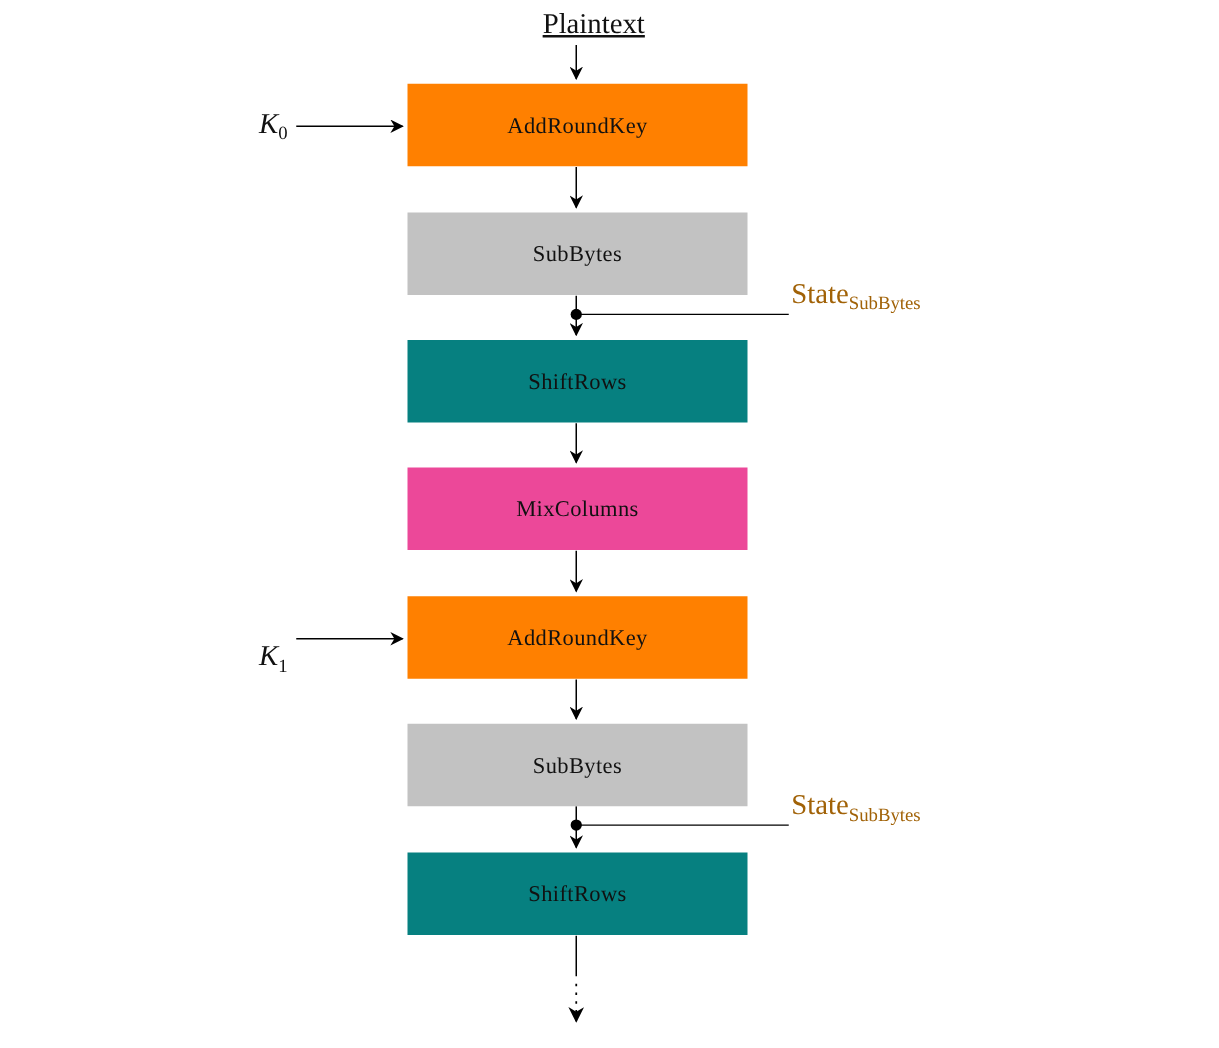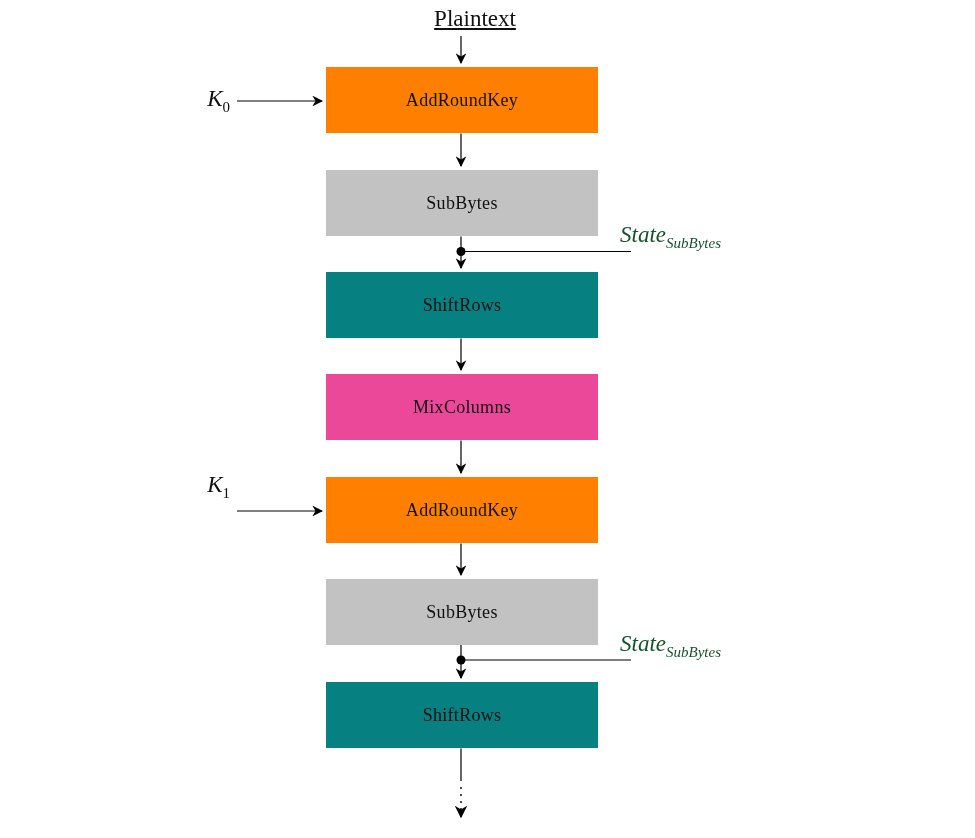--- a/index.html
+++ b/index.html
@@ -56,28 +56,27 @@
     text-align: right;
     font-size: 23px;
     color: #111111;
   }
   .key-label .base { font-style: italic; }
   .key-label sub, .state-label sub {
     font-size: 15px;
     line-height: 0;
   }
   .key-label-0 { top: 86px; }
-  .key-label-1 { top: 472px; }
+  .key-label-1 { top: 512px; }
   .state-label {
     position: absolute;
-    left: 620px;
+    left: 633px;
     font-size: 23px;
-    color: #14532d;
+    color: #a16207;
     white-space: nowrap;
-    font-style: italic;
   }
   .state-label-1 { top: 222px; }
   .state-label-2 { top: 631px; }
 </style>
 </head>
 <body>
 
 <div class="canvas">
 
   <svg class="arrow-layer" width="975" height="838" viewBox="0 0 975 838">

